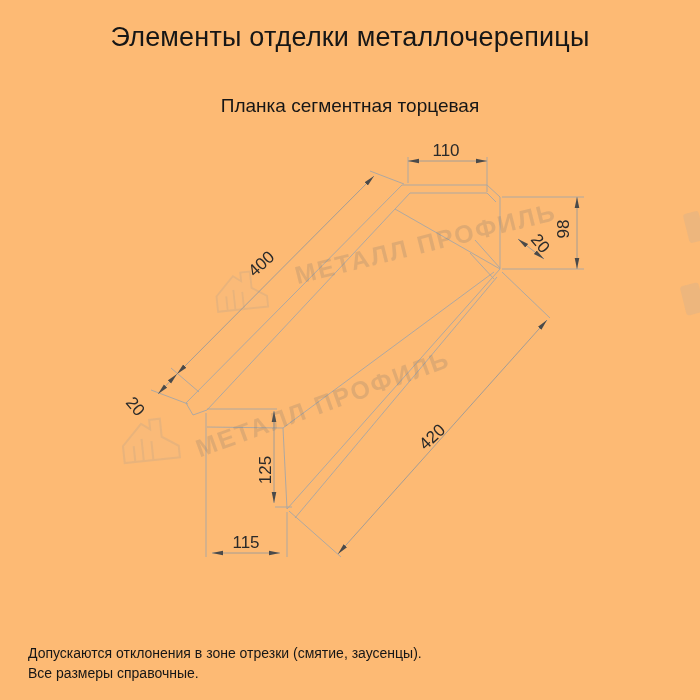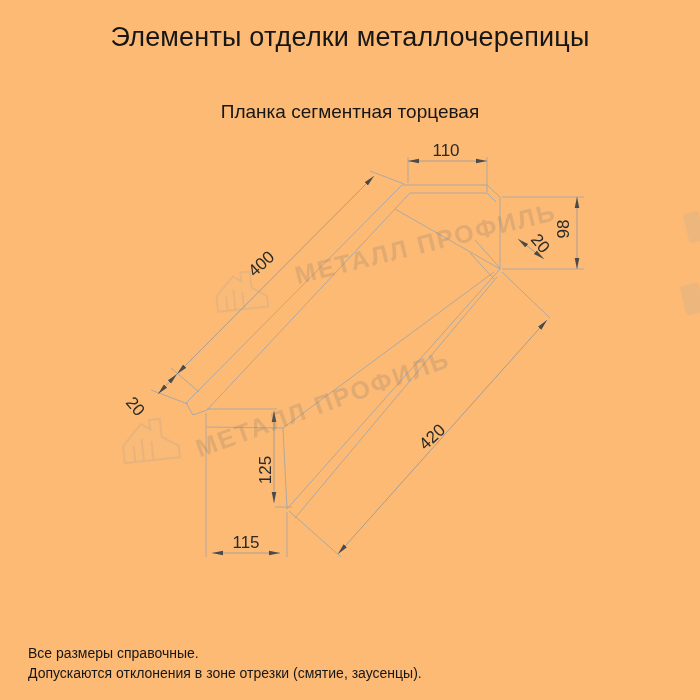--- a/index.html
+++ b/index.html
@@ -5,21 +5,21 @@
   html,body{margin:0;padding:0;background:#ffffff;}
   .page{
     position:relative;width:700px;height:700px;background:#fdba74;overflow:hidden;
     font-family:"Liberation Sans", sans-serif;color:#151515;
   }
   .title{
     position:absolute;left:0;top:22px;width:700px;text-align:center;
     font-size:27px;font-weight:400;letter-spacing:0.2px;color:#161616;margin:0;
   }
   .subtitle{
-    position:absolute;left:0;top:101px;width:700px;text-align:center;
+    position:absolute;left:0;top:95px;width:700px;text-align:center;
     font-size:19px;line-height:21px;color:#161616;
   }
   .canvas{position:absolute;left:0;top:0;width:700px;height:700px;}
   .wm-text{
     position:absolute;font-size:25px;font-weight:700;letter-spacing:2px;
     color:rgba(110,110,110,0.20);white-space:nowrap;transform-origin:left top;
   }
   .wm-text.wm1{left:292px;top:262px;transform:rotate(-14deg);}
   .wm-text.wm2{left:192px;top:436px;transform:rotate(-20deg);}
   .wm-house{position:absolute;opacity:0.20;}
@@ -132,17 +132,17 @@
         <text x="569" y="229" text-anchor="middle" transform="rotate(-90 569 229)">98</text>
         <text x="536" y="247" text-anchor="middle" transform="rotate(50 536 247)">20</text>
         <text x="271" y="470" text-anchor="middle" transform="rotate(-90 271 470)">125</text>
         <text x="246" y="548" text-anchor="middle">115</text>
         <text x="436" y="441" text-anchor="middle" transform="rotate(-43 436 441)">420</text>
       </g>
     </svg>
   </div>
 
   <div class="footer">
+    <div>Допускаются отклонения в зоне отрезки (смятие, заусенцы).</div>
     <div>Все размеры справочные.</div>
-    <div>Допускаются отклонения в зоне отрезки (смятие, заусенцы).</div>
   </div>
 
 </div>
 
 </body></html>

